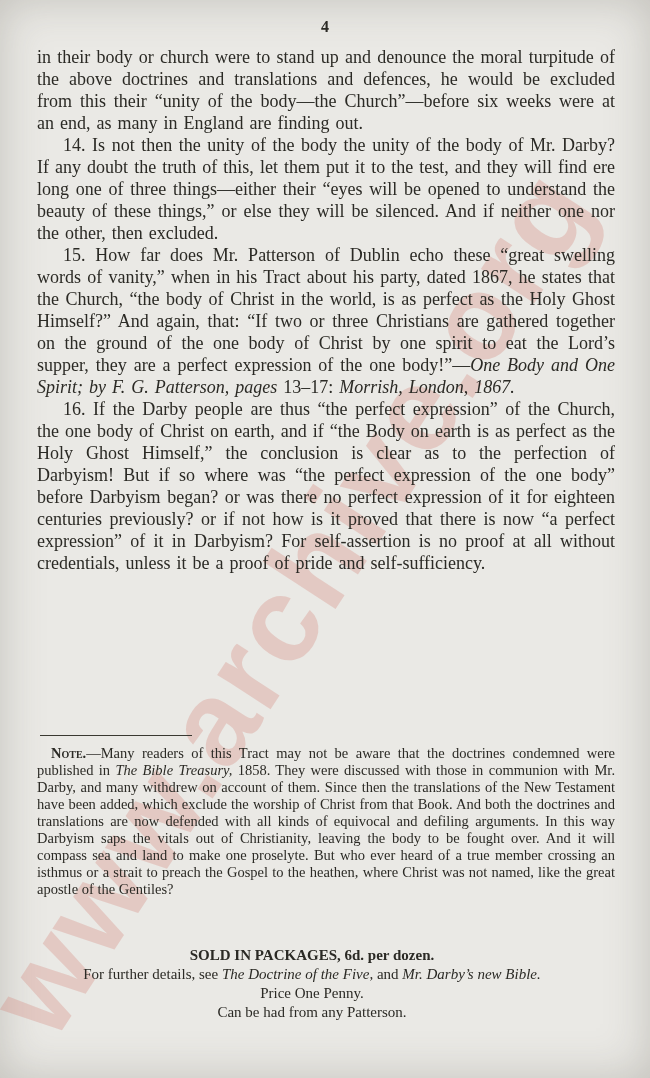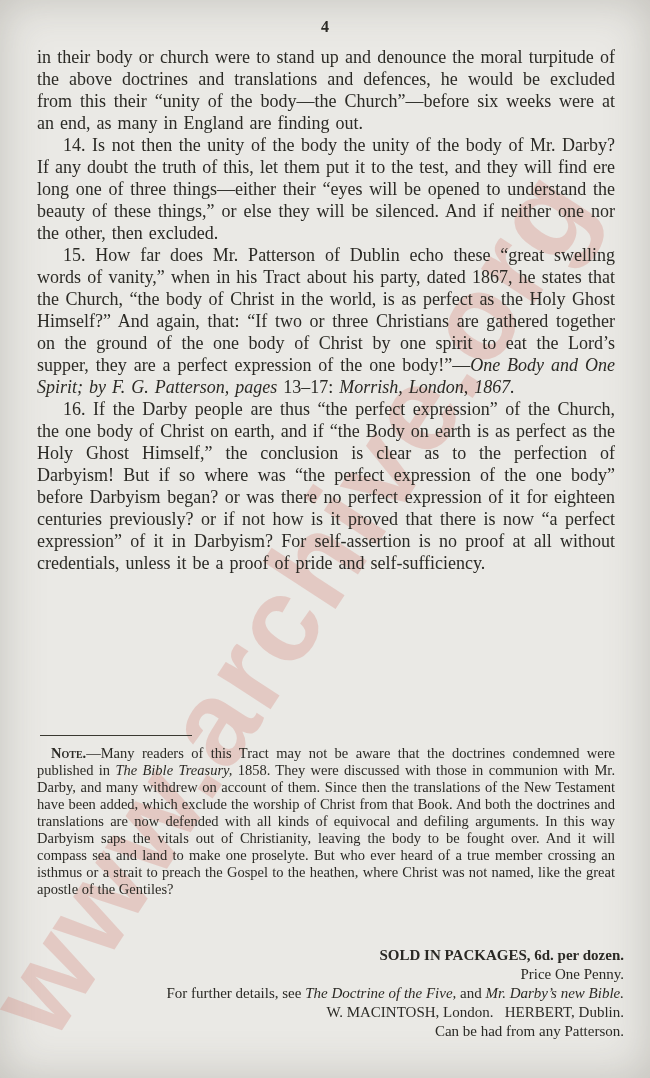--- a/index.html
+++ b/index.html
@@ -71,21 +71,21 @@
     font-size: 14.5px;
     line-height: 17px;
     text-align: justify;
     text-indent: 14px;
   }
   .footer {
     position: absolute;
     top: 946px;
     left: 0;
     width: 624px;
-    text-align: right;
+    text-align: center;
     font-size: 15px;
     line-height: 19px;
   }
   .footer-line.bd { font-weight: bold; }
 </style>
 </head>
 <body>
 
 <div class="page">
   <div class="watermark">www.archive.org</div>
@@ -93,18 +93,17 @@
   <div class="body-text">
       <p><span>in their body or church were to stand up and denounce the moral turpitude of the above doctrines and translations and defences, he would be excluded from this their “unity of the body—the Church”—before six weeks were at an end, as many in England are finding out.</span></p>
       <p class="indent"><span>14. Is not then the unity of the body the unity of the body of Mr. Darby?  If any doubt the truth of this, let them put it to the test, and they will find ere long one of three things—either their “eyes will be opened to understand the beauty of these things,” or else they will be silenced.  And if neither one nor the other, then excluded.</span></p>
       <p class="indent"><span>15. How far does Mr. Patterson of Dublin echo these “great swelling words of vanity,” when in his Tract about his party, dated 1867, he states that the Church, “the body of Christ in the world, is as perfect as the Holy Ghost Himself?”  And again, that: “If two or three Christians are gathered together on the ground of the one body of Christ by one spirit to eat the Lord’s supper, they are a perfect expression of the one body!”—</span><span class="it">One Body and One Spirit; by F. G. Patterson, pages</span><span> 13–17: </span><span class="it">Morrish, London, 1867.</span></p>
       <p class="indent"><span>16. If the Darby people are thus “the perfect expression” of the Church, the one body of Christ on earth, and if “the Body on earth is as perfect as the Holy Ghost Himself,” the conclusion is clear as to the perfection of Darbyism!  But if so where was “the perfect expression of the one body” before Darbyism began? or was there no perfect expression of it for eighteen centuries previously? or if not how is it proved that there is now “a perfect expression” of it in Darbyism?  For self-assertion is no proof at all without credentials, unless it be a proof of pride and self-sufficiency.</span></p>
     </div>
   <hr class="footnote-rule">
   <div class="footnote"><span class="sc">Note.</span><span>—Many readers of this Tract may not be aware that the doctrines condemned were published in </span><span class="it">The Bible Treasury,</span><span> 1858.  They were discussed with those in communion with Mr. Darby, and many withdrew on account of them.  Since then the translations of the New Testament have been added, which exclude the worship of Christ from that Book.  And both the doctrines and translations are now defended with all kinds of equivocal and defiling arguments.  In this way Darbyism saps the vitals out of Christianity, leaving the body to be fought over.  And it will compass sea and land to make one proselyte.  But who ever heard of a true member crossing an isthmus or a strait to preach the Gospel to the heathen, where Christ was not named, like the great apostle of the Gentiles?</span></div>
   <div class="footer">
       <div class="footer-line bd"><span>SOLD IN PACKAGES, 6d. per dozen.</span></div>
+      <div class="footer-line"><span>For further details, see </span><span class="it">The Doctrine of the Five,</span><span> and </span><span class="it">Mr. Darby’s new Bible.</span></div>
       <div class="footer-line"><span>Price One Penny.</span></div>
-      <div class="footer-line"><span>For further details, see </span><span class="it">The Doctrine of the Five,</span><span> and </span><span class="it">Mr. Darby’s new Bible.</span></div>
-      <div class="footer-line"><span>W. MACINTOSH, London.&nbsp; &nbsp;HERBERT, Dublin.</span></div>
       <div class="footer-line"><span>Can be had from any Patterson.</span></div>
     </div>
 </div>
 
 </body></html>

